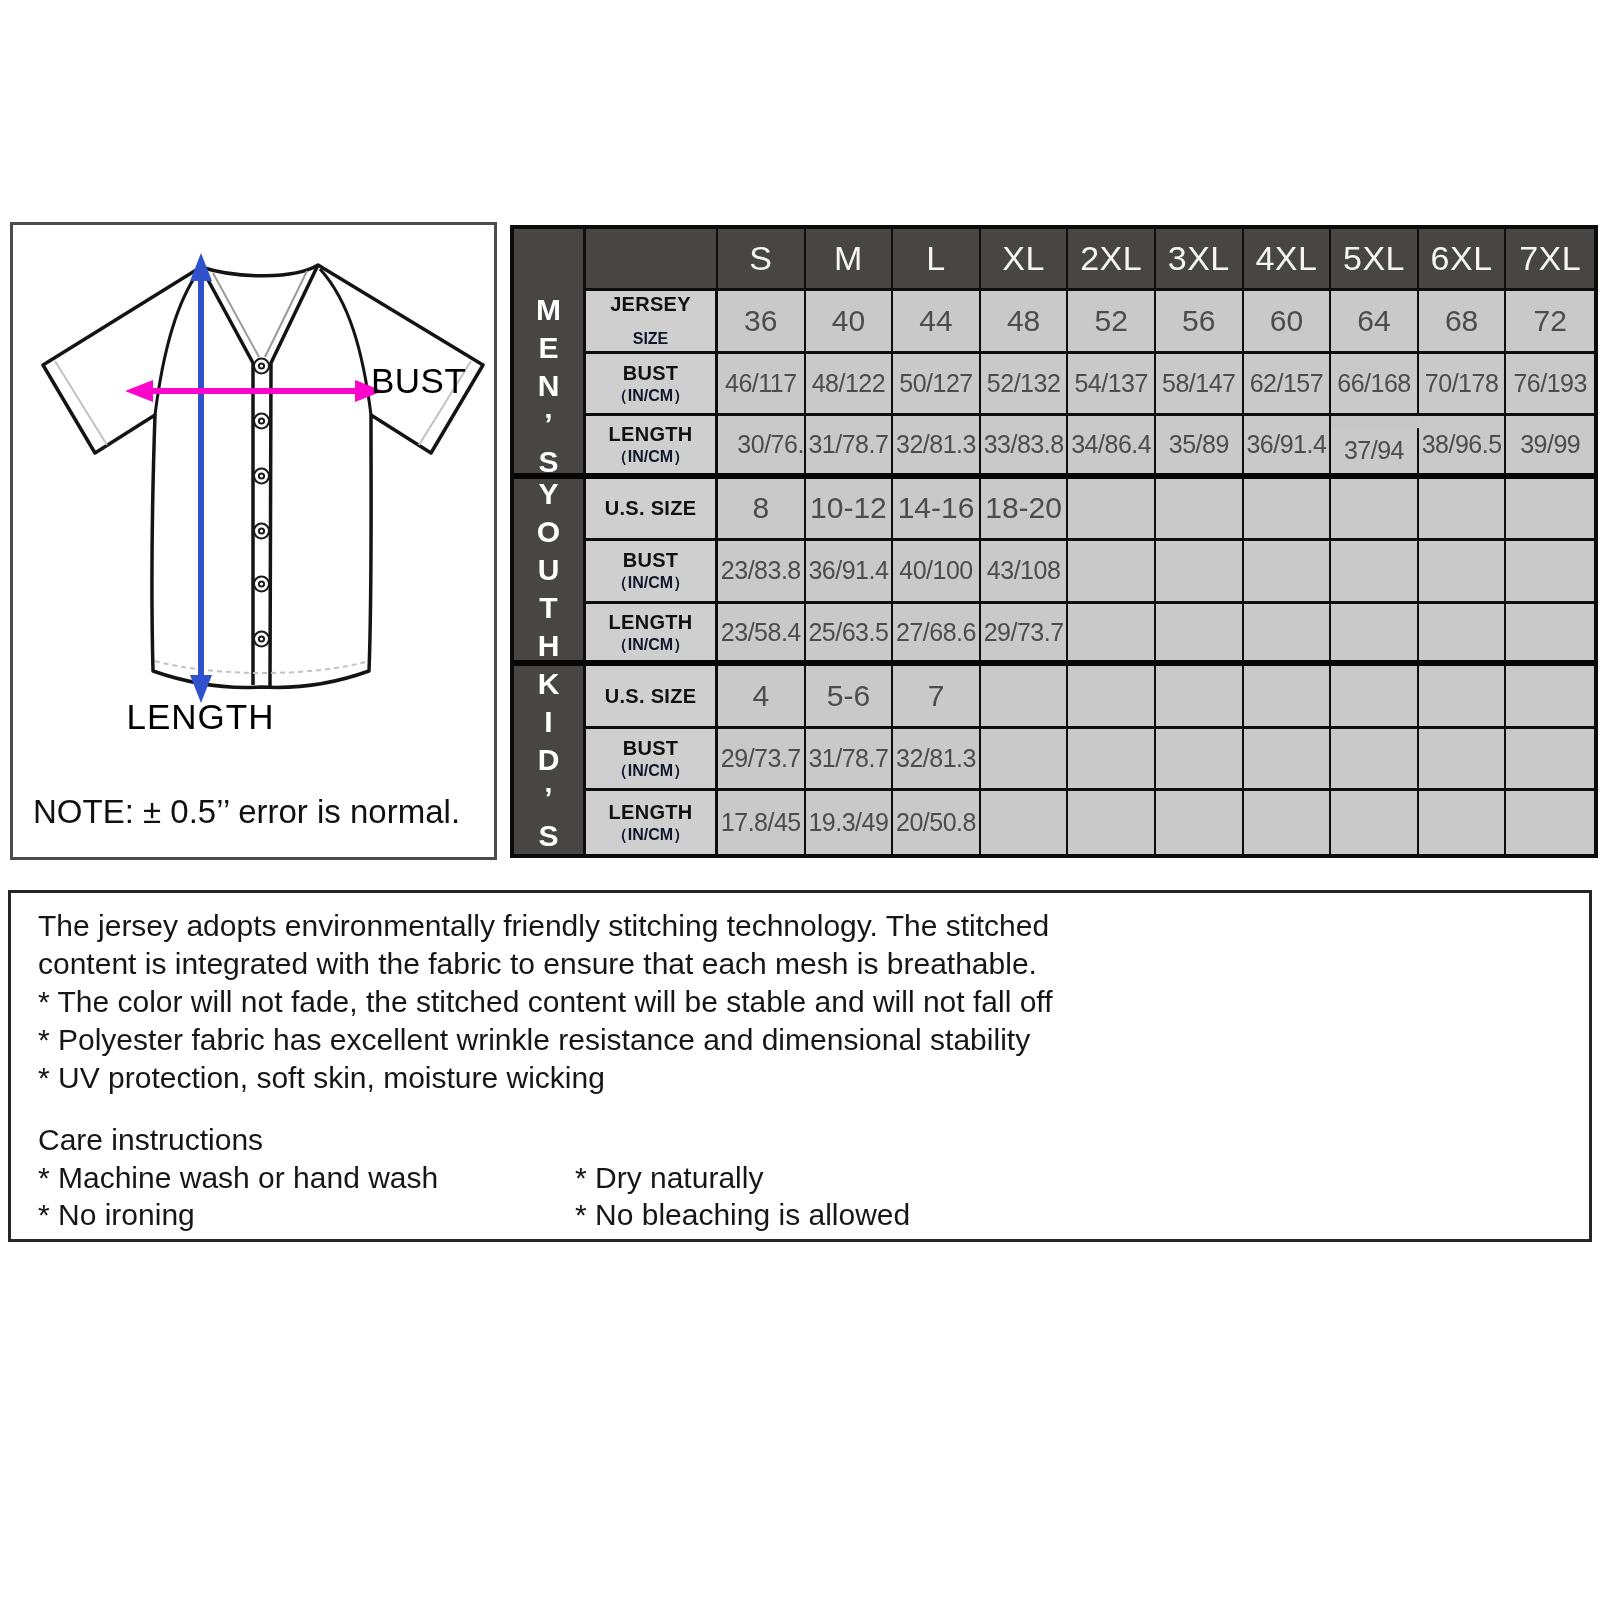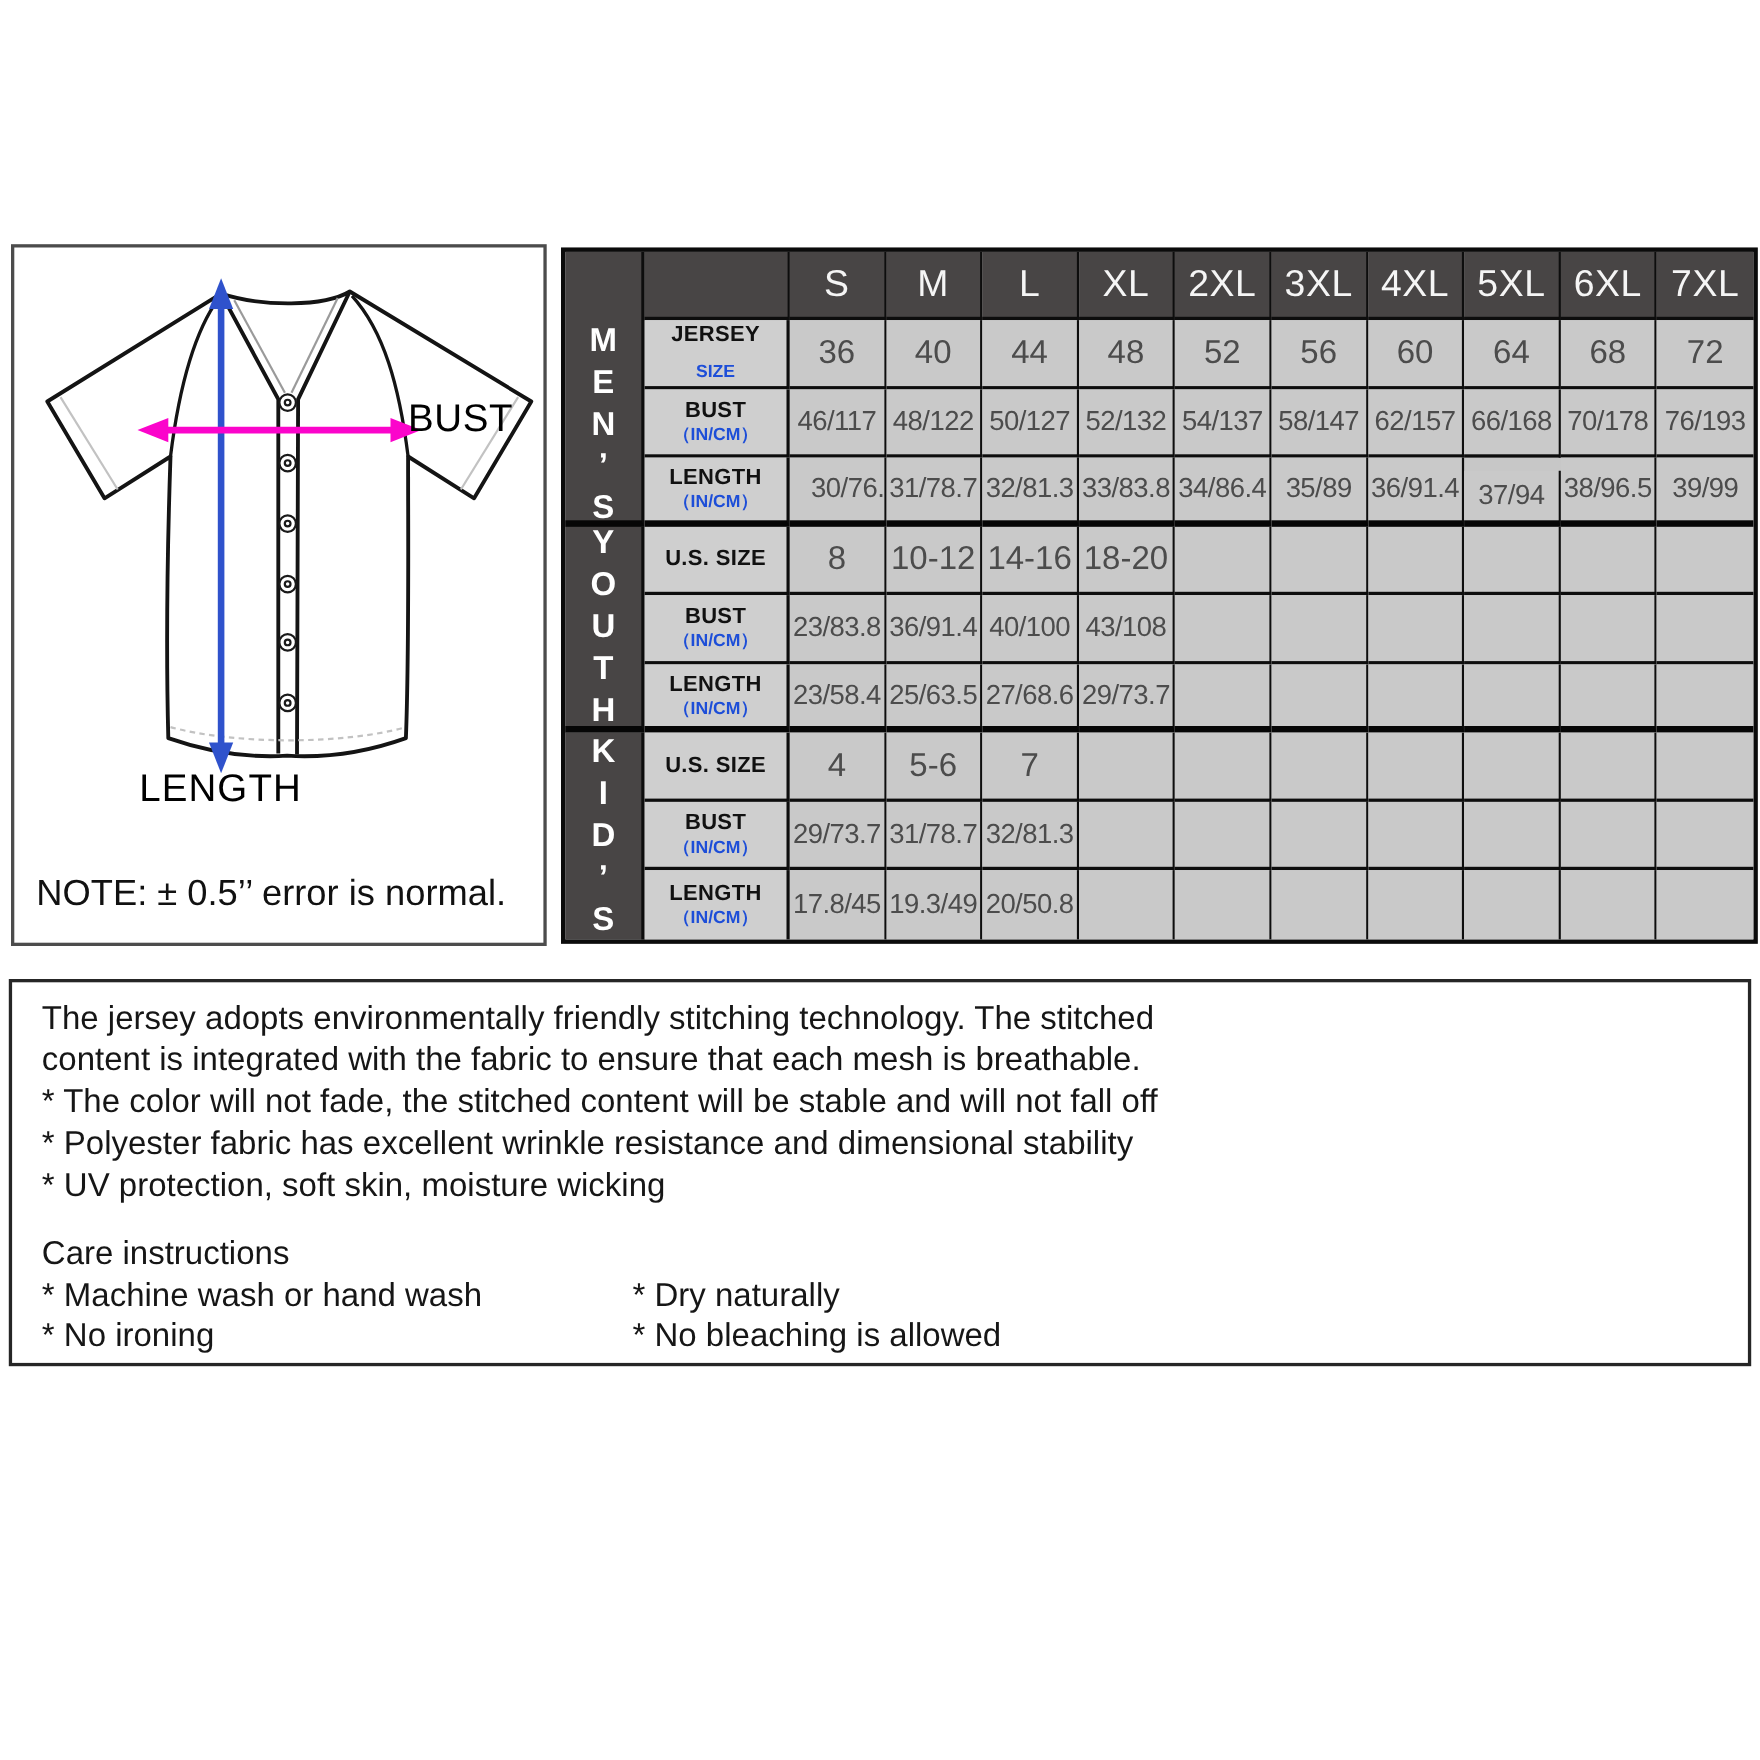--- a/index.html
+++ b/index.html
@@ -59,21 +59,21 @@
   .cat.cat-first { justify-content: flex-start; padding-top: 62px; }
   .hdr {
     background: #484545; color: #f5f5f5;
     font-size: 34px; letter-spacing: 0.5px;
   }
   .lbl {
     background: #cfcfcf; border-right: 3px solid #0d0d0d;
     color: #111; font-weight: bold; text-align: center;
   }
   .lbl .l1 { font-size: 20px; line-height: 24px; letter-spacing: 0.3px; }
-  .lbl .l2 { font-size: 16px; line-height: 21px; color: #1d4ed8; }
+  .lbl .l2 { font-size: 16px; line-height: 21px; color: #0f172a; }
   .val {
     background: #c9c9c9; color: #4c4c4c;
     font-size: 25px; letter-spacing: -0.5px; white-space: nowrap;
   }
   .val.big { font-size: 30px; letter-spacing: 0; }
 
   
   .desc-box {
     position: absolute; left: 8px; top: 890px;
     width: 1584px; height: 352px;

